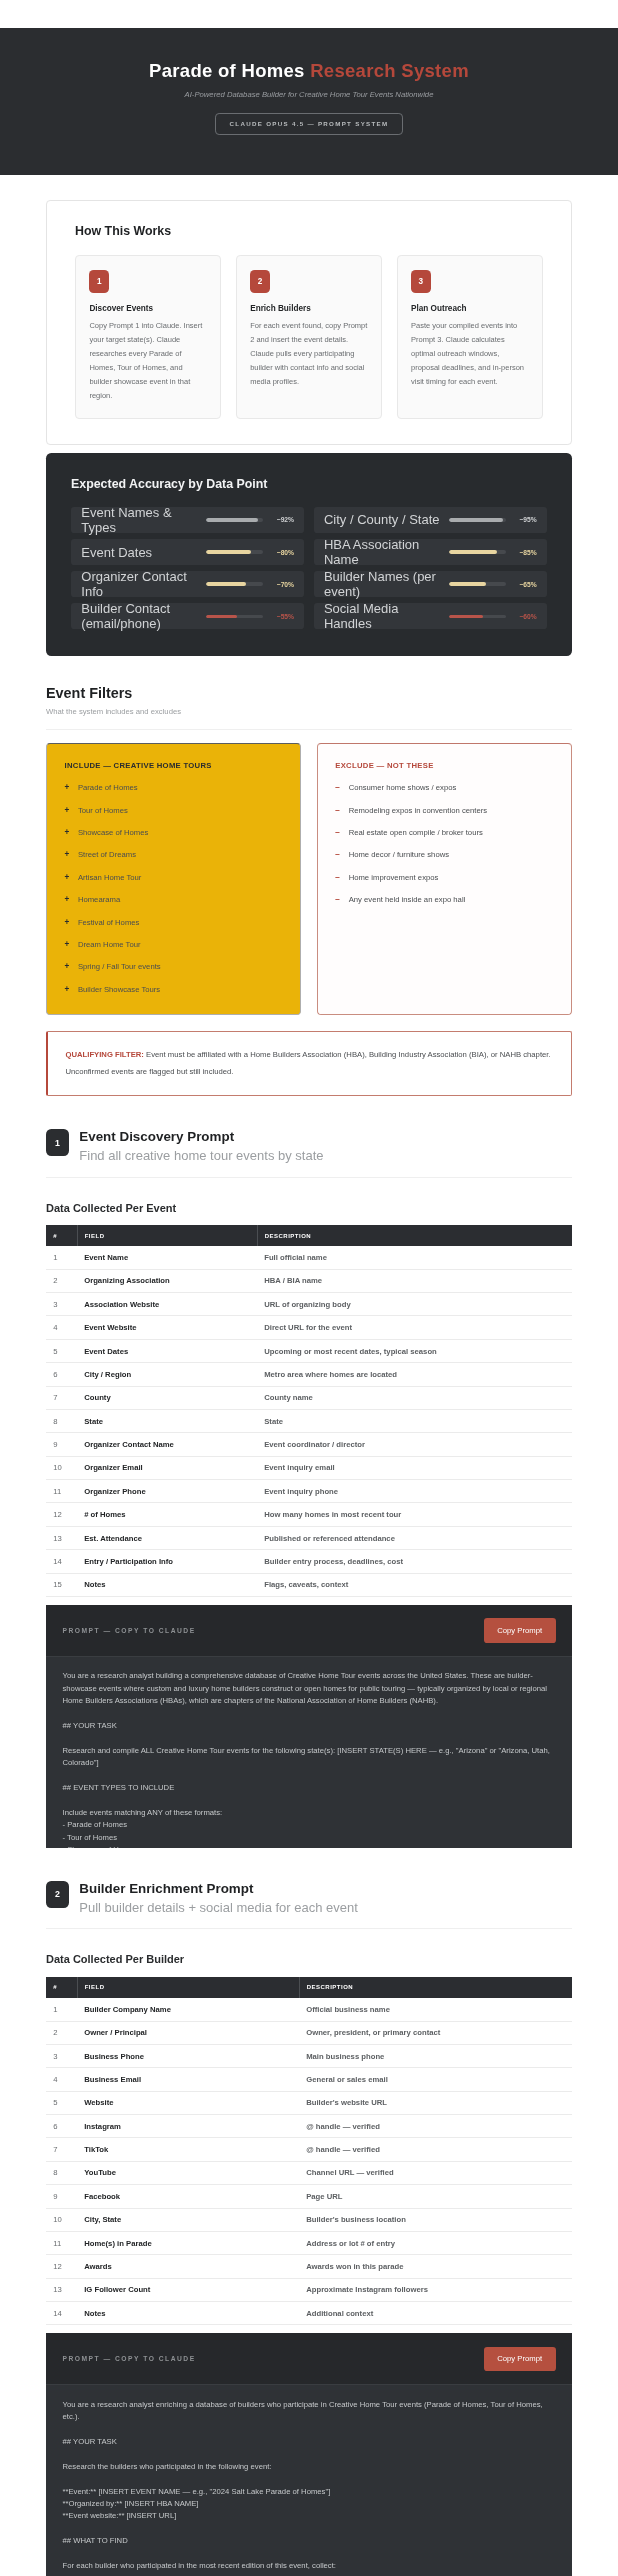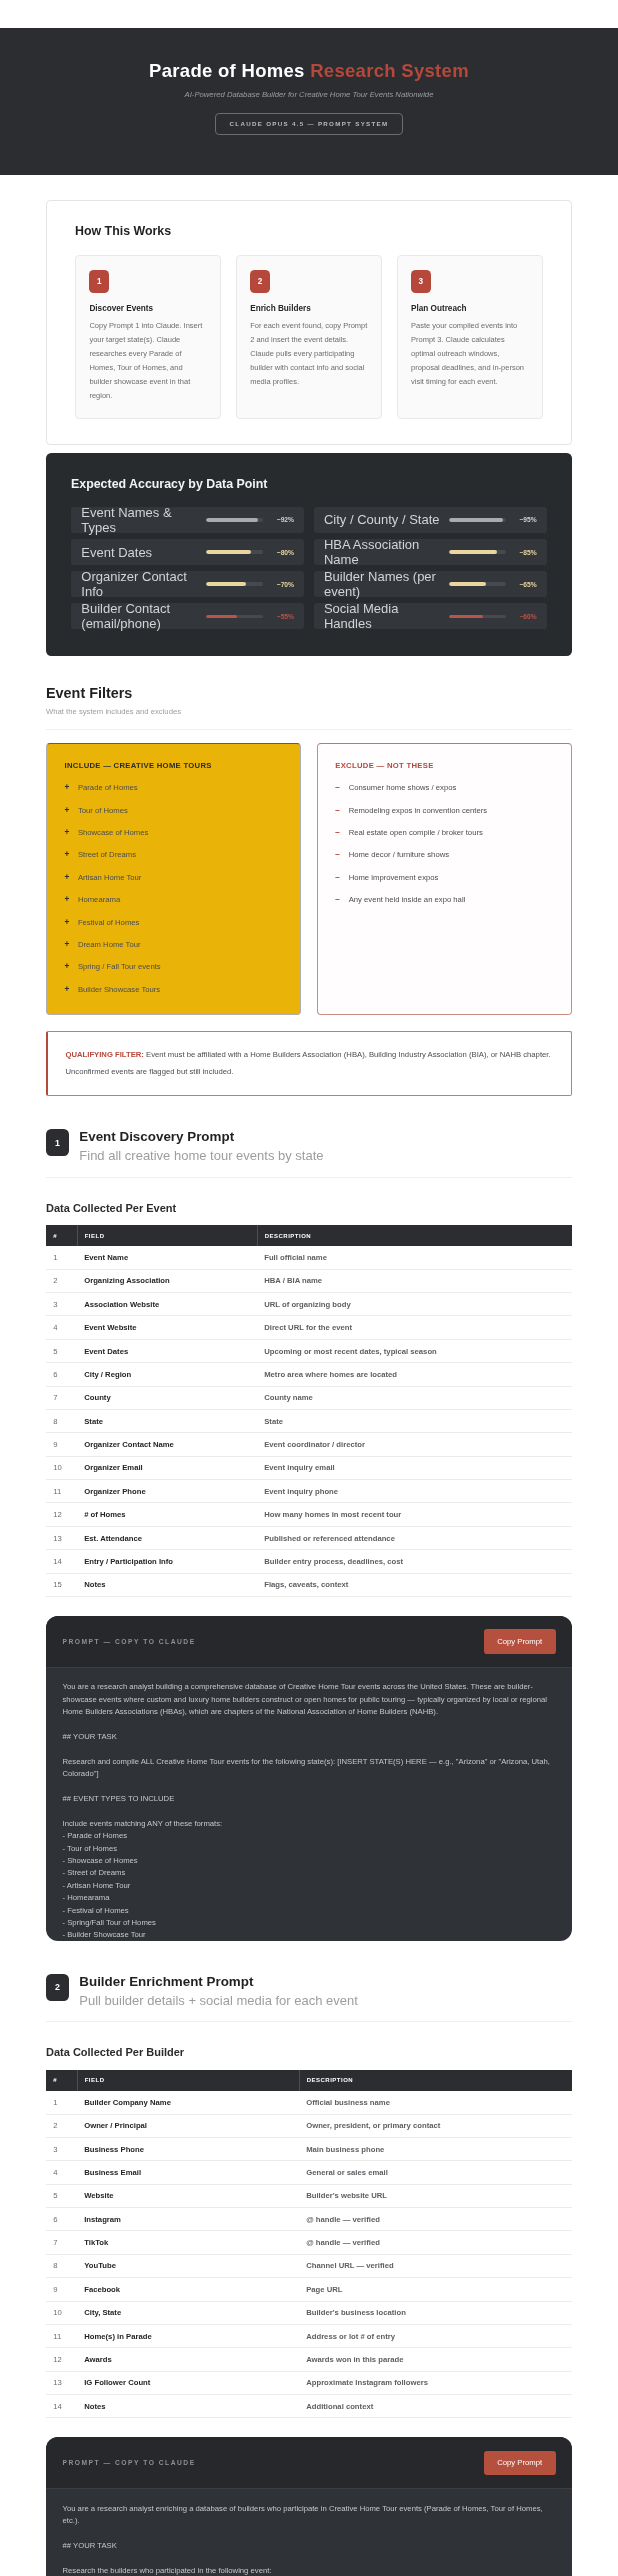--- a/index.html
+++ b/index.html
@@ -80,21 +80,21 @@
     padding:7.7px 7.2px; border-left:0.5px solid #4b4e52; }
   table.data thead th:first-child { border-left:none; }
   table.data td { border-bottom:0.5px solid #ebebeb; padding:6.7px 7.2px; font-size:7.7px; vertical-align:middle; }
   table.data td.c-num { color:#6a6d70; width:31px; }
   table.data td.c-field { font-weight:bold; color:#232527; }
   .t-event td.c-field { width:180px; }
   .t-builder td.c-field { width:222px; }
   table.data td.c-desc { color:#5c5f62;font-weight:bold; }
 
   
-  .prompt-card { margin-top:19px; background:#2f3236; border-radius:12px; overflow:hidden; height:325px; }
+  .prompt-card { margin-top:8px; background:#2f3236; border-radius:0; overflow:hidden; height:243px; }
   .prompt-head { background:#26282b; border-bottom:0.5px solid #3a3d41; height:52px; display:flex;
     align-items:center; justify-content:space-between; padding:0 16.5px; }
   .prompt-head-label { font-size:6.7px; font-weight:bold; letter-spacing:1.5px; color:#8e9194; }
   .copy-btn { background:#b5503f; color:#fff; border:none; border-radius:3.1px; padding:7.7px 13.4px;
     font-size:7.7px; font-family:inherit; cursor:pointer; }
   .prompt-body { height:273px; overflow:hidden; padding:13.4px 16.5px 0; font-size:7.7px; line-height:12.4px;
     color:#c6c9cb; white-space:pre-wrap; }
 </style>
 </head>
 <body>

